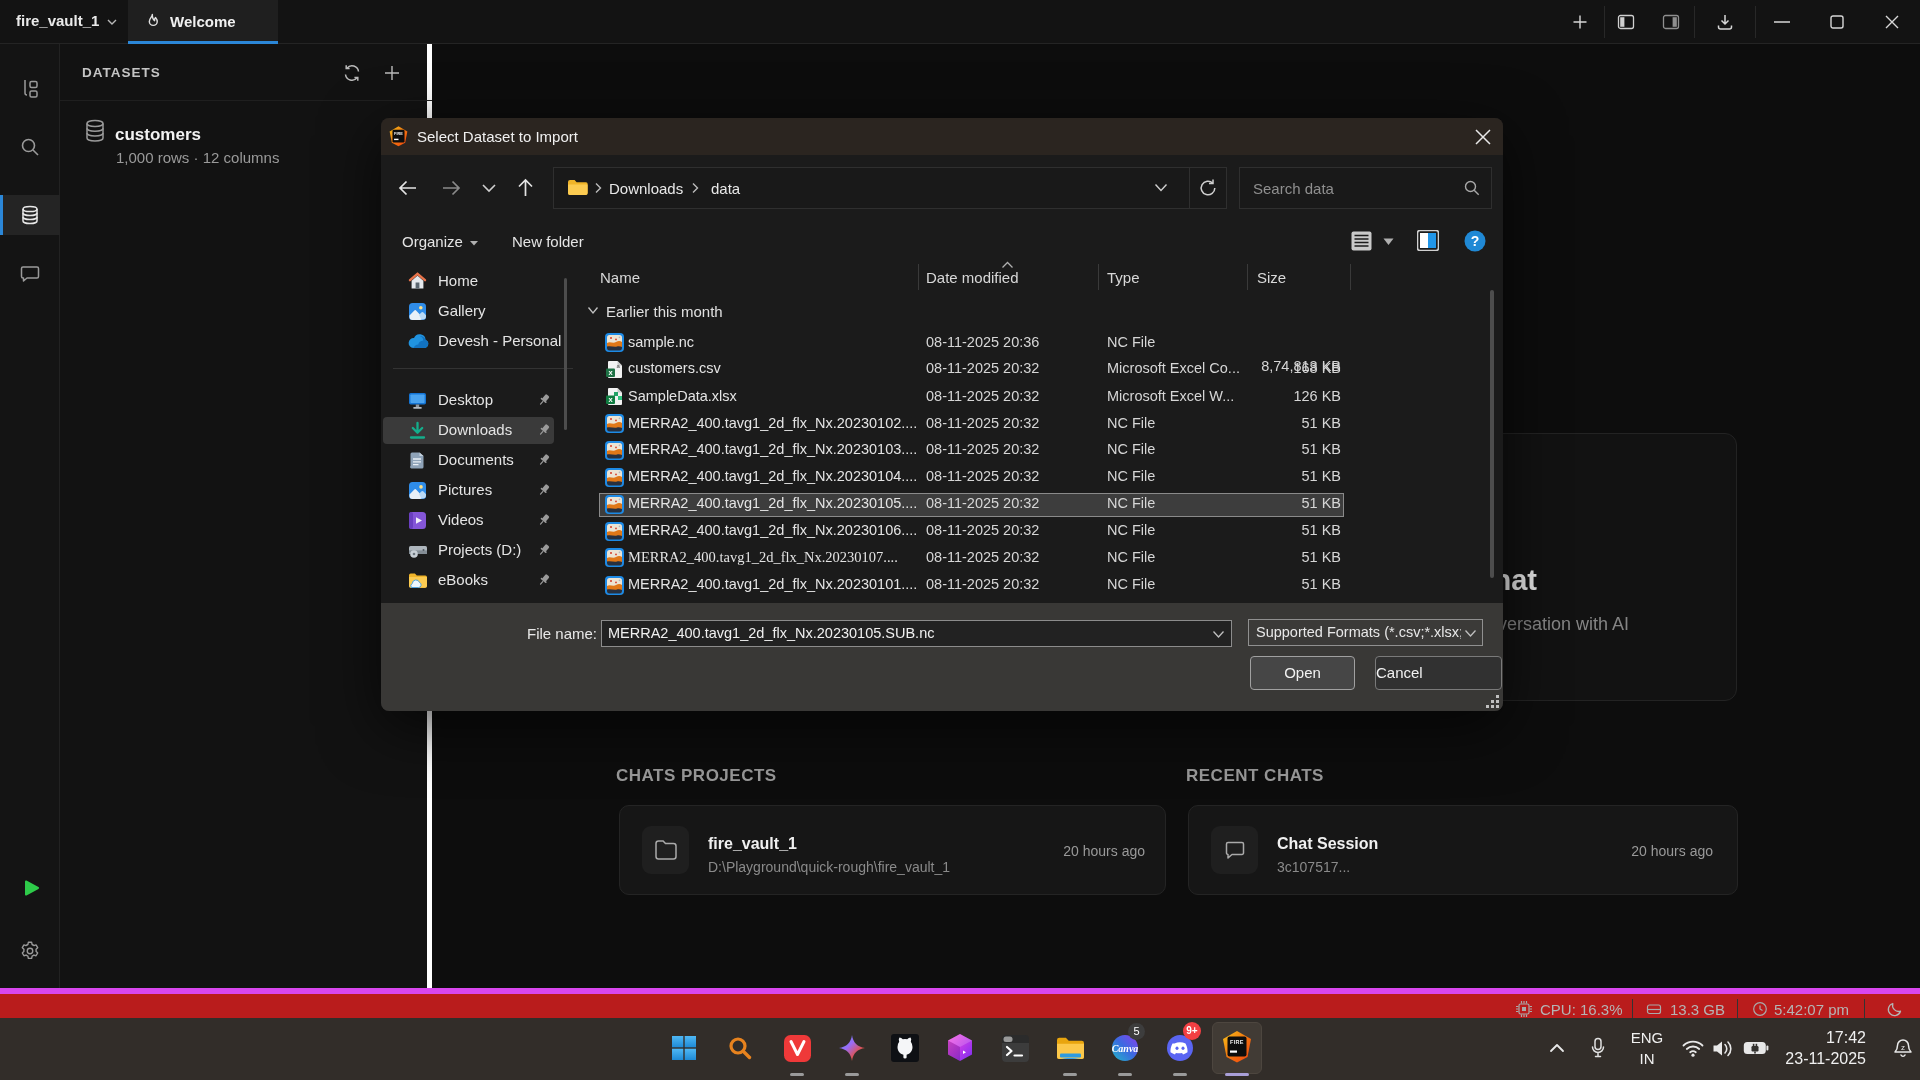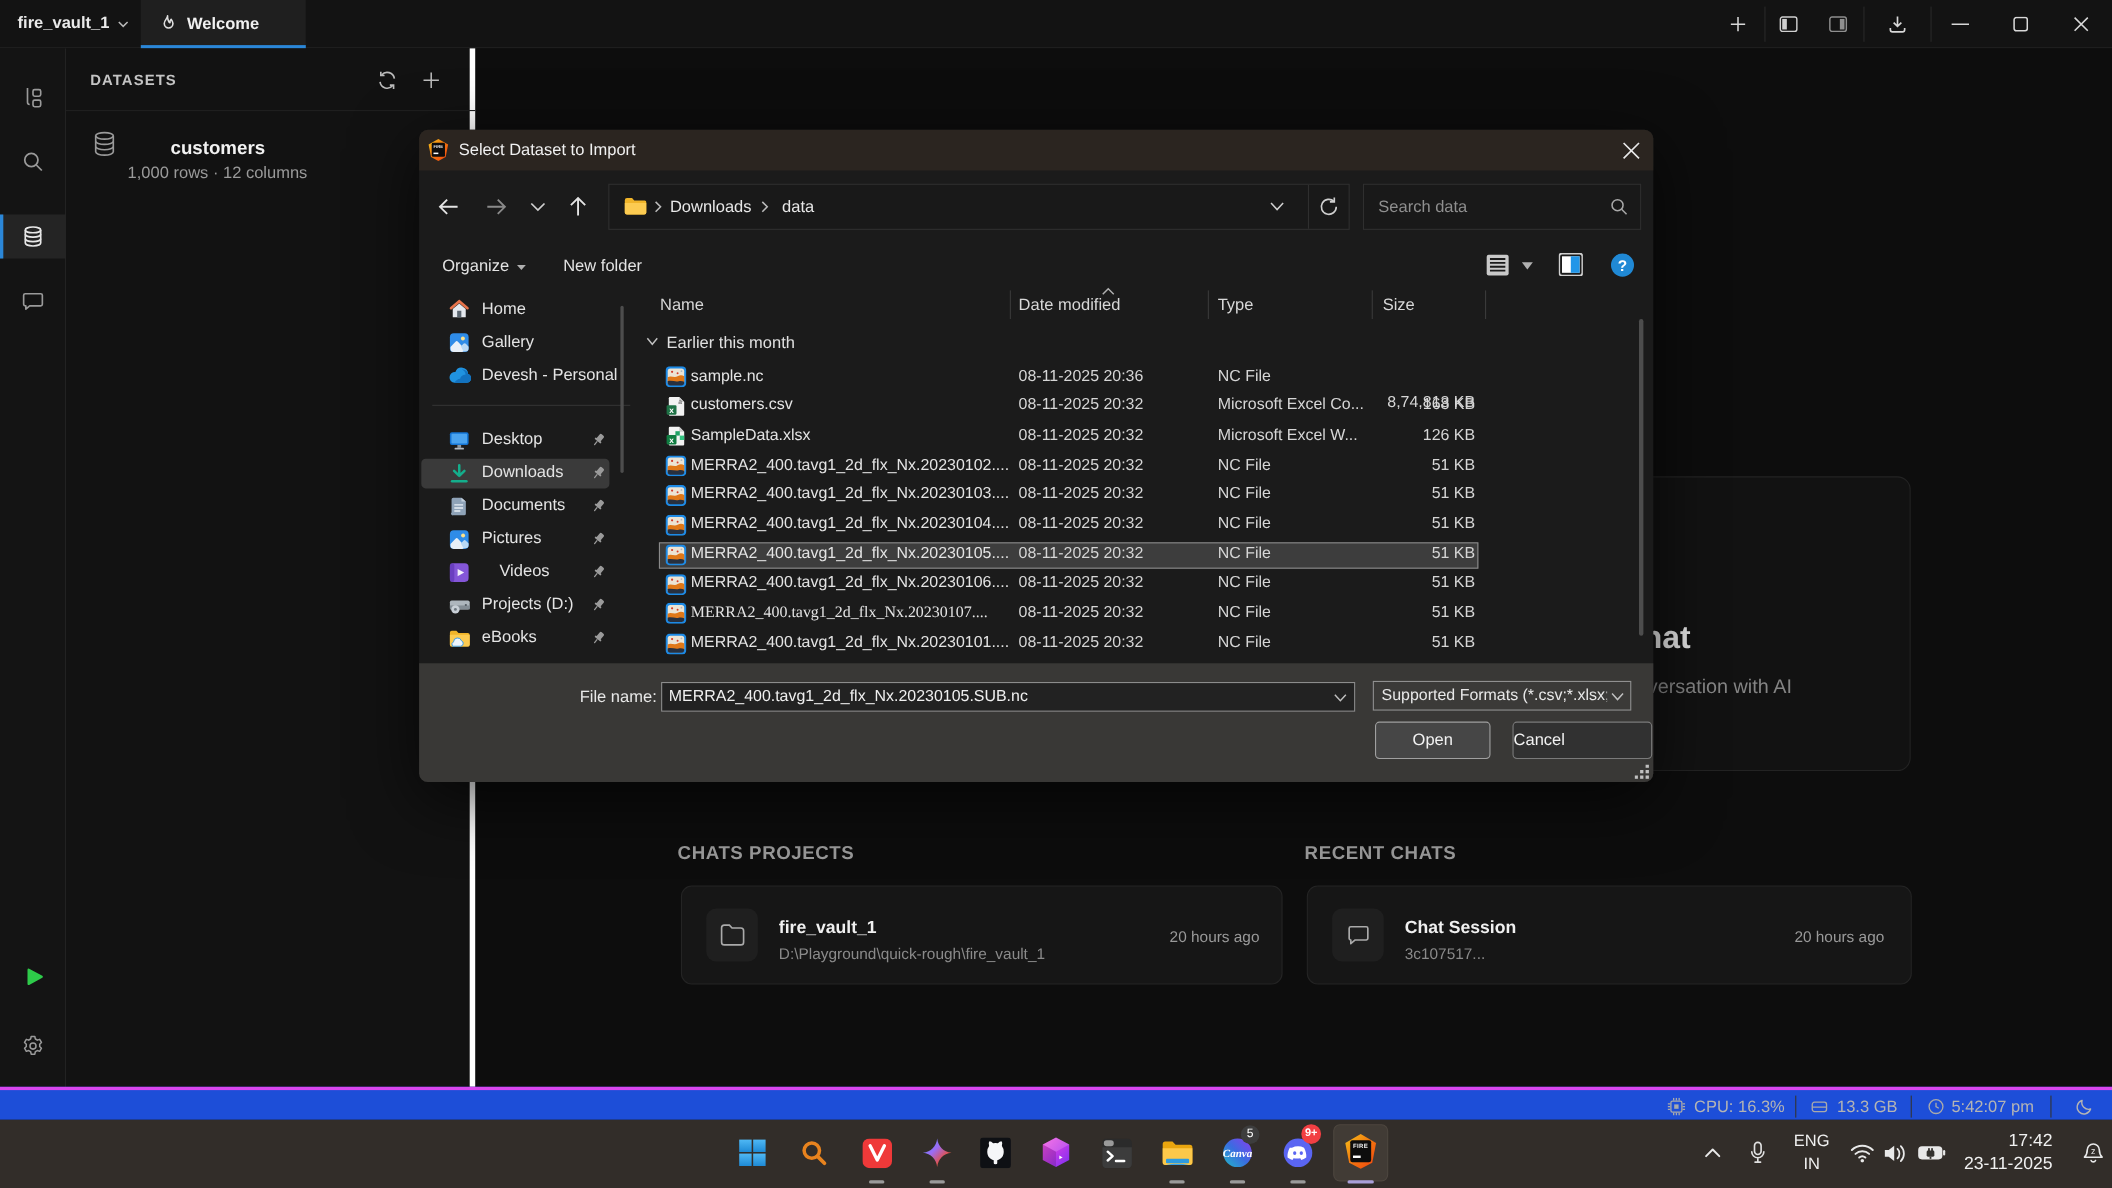--- a/index.html
+++ b/index.html
@@ -92,21 +92,21 @@
   <svg class="a" style="left:324px;top:21px" width="16" height="16" viewBox="0 0 16 16">
       <path d="M8 1v14M1 8h14" stroke="#bbb" stroke-width="1.4"></path>
     </svg>
   <div class="a" style="left:0;top:56px;width:372px;height:1px;background:#1f1f1f;"></div>
 
   <svg class="a" style="left:23px;top:74px" width="24" height="26" viewBox="0 0 24 26">
       <ellipse cx="12" cy="5.5" rx="8" ry="3" stroke="#9a9a9a" stroke-width="1.5" fill="none"></ellipse>
       <path d="M4 5.5V20c0 1.7 3.6 3 8 3s8-1.3 8-3V5.5" stroke="#9a9a9a" stroke-width="1.5" fill="none"></path>
       <path d="M4 10.3c0 1.7 3.6 3 8 3s8-1.3 8-3M4 15.1c0 1.7 3.6 3 8 3s8-1.3 8-3" stroke="#9a9a9a" stroke-width="1.5" fill="none"></path>
     </svg>
-  <div class="a" style="left:55px;top:81px;font-size:17px;font-weight:bold;color:#f2f2f2;margin-left:40px;">customers</div>
+  <div class="a" style="left:55px;top:81px;font-size:17px;font-weight:bold;color:#f2f2f2;">customers</div>
   <div class="a" style="left:56px;top:105px;font-size:15px;color:#9a9a9a;">1,000 rows · 12 columns</div>
 </div>
 
 <div class="a" id="main" style="left:433px;top:44px;width:1487px;height:944px;background:#0d0d0d;">
 
   <div class="a" style="left:754px;top:389px;width:550px;height:268px;background:#121212;border:1px solid #232323;border-radius:12px;"></div>
   <div class="a" style="left:864px;top:520px;width:240px;font-size:29px;font-weight:bold;color:#e2e2e2;text-align:right;">New Chat</div>
   <div class="a" style="left:968px;top:570px;width:228px;font-size:18px;color:#848484;text-align:right;white-space:nowrap;">Start a conversation with AI</div>
 
   <div class="a" style="left:183px;top:722px;font-size:17px;font-weight:bold;letter-spacing:0.5px;color:#9a9a9a;">CHATS PROJECTS</div>
@@ -125,21 +125,21 @@
     <div class="a" style="left:22px;top:20px;width:47px;height:48px;background:#1f1f1f;border-radius:9px;"></div>
     <svg class="a" style="left:35px;top:33px" width="22" height="22" viewBox="0 0 22 22">
         <path d="M4 3.5h14a1.5 1.5 0 0 1 1.5 1.5v9a1.5 1.5 0 0 1-1.5 1.5H8l-4 3.4v-3.4a1.5 1.5 0 0 1-1.5-1.5V5A1.5 1.5 0 0 1 4 3.5z" stroke="#aaa" stroke-width="1.5" fill="none" stroke-linejoin="round"></path>
       </svg>
     <div class="a" style="left:88px;top:29px;font-size:16px;font-weight:bold;color:#f0f0f0;">Chat Session</div>
     <div class="a" style="left:88px;top:53px;font-size:14px;color:#8a8a8a;">3c107517...</div>
     <div class="a" style="right:24px;top:37px;font-size:14px;color:#999;">20 hours ago</div>
   </div>
 </div>
 
-<div class="a" id="statusbar" style="left:0;top:988px;width:1920px;height:30px;background:#1d4ed8;border-top:3px solid #d946ef;">
+<div class="a" id="statusbar" style="left:0;top:988px;width:1920px;height:30px;background:#b91c1c;border-top:6px solid #d946ef;">
   <svg class="a" style="left:1516px;top:7px" width="16" height="16" viewBox="0 0 16 16">
       <rect x="3" y="3" width="10" height="10" rx="1.5" stroke="#aaa" stroke-width="1.2" fill="none"></rect>
       <rect x="6" y="6" width="4" height="4" fill="#aaa"></rect>
       <g stroke="#aaa" stroke-width="1.2">
         <path d="M5.5 0v2.4M8 0v2.4M10.5 0v2.4M5.5 13.6V16M8 13.6V16M10.5 13.6V16M0 5.5h2.4M0 8h2.4M0 10.5h2.4M13.6 5.5H16M13.6 8H16M13.6 10.5H16"></path>
       </g>
     </svg>
   <div class="a" style="left:1540px;top:7px;font-size:15px;color:#b4b4b4;">CPU: 16.3%</div>
   <div class="a" style="left:1632px;top:5px;width:1px;height:20px;background:#333;"></div>
   <svg class="a" style="left:1646px;top:7px" width="16" height="16" viewBox="0 0 16 16">
@@ -608,21 +608,21 @@
           <rect x="4.6" y="1" width="4.8" height="6.4" rx="1.4"></rect>
           <rect x="3.4" y="6.6" width="7.2" height="1.8" rx="0.9"></rect>
           <rect x="6.4" y="8.4" width="1.2" height="4.6" rx="0.6"></rect>
         </g>
       </svg>
 <svg class="a" style="left:27px;top:393px" width="19" height="19" viewBox="0 0 19 19">
         <rect x="1" y="1" width="17" height="17" rx="3.5" fill="#8456d8"></rect>
         <rect x="1" y="1" width="4" height="17" rx="2" fill="#6a3fc0"></rect>
         <path d="M8 6.2l6 3.3-6 3.3z" fill="#f2f0fa"></path>
       </svg>
-<div class="a" style="left:57px;top:393px;font-size:15px;color:#e4e4e4;white-space:nowrap;margin-left:16px;">Videos</div>
+<div class="a" style="left:57px;top:393px;font-size:15px;color:#e4e4e4;white-space:nowrap;">Videos</div>
 <svg class="a" style="left:156px;top:395px" width="14" height="14" viewBox="0 0 14 14">
         <g fill="#9a9a9a" transform="rotate(40 7 7)">
           <rect x="4.6" y="1" width="4.8" height="6.4" rx="1.4"></rect>
           <rect x="3.4" y="6.6" width="7.2" height="1.8" rx="0.9"></rect>
           <rect x="6.4" y="8.4" width="1.2" height="4.6" rx="0.6"></rect>
         </g>
       </svg>
 <svg class="a" style="left:27px;top:423px" width="20" height="19" viewBox="0 0 20 19">
         <rect x="1" y="5" width="18" height="8" rx="1.6" fill="#aeb6bd"></rect>
         <rect x="1" y="9.4" width="18" height="3.6" fill="#848d95"></rect>

